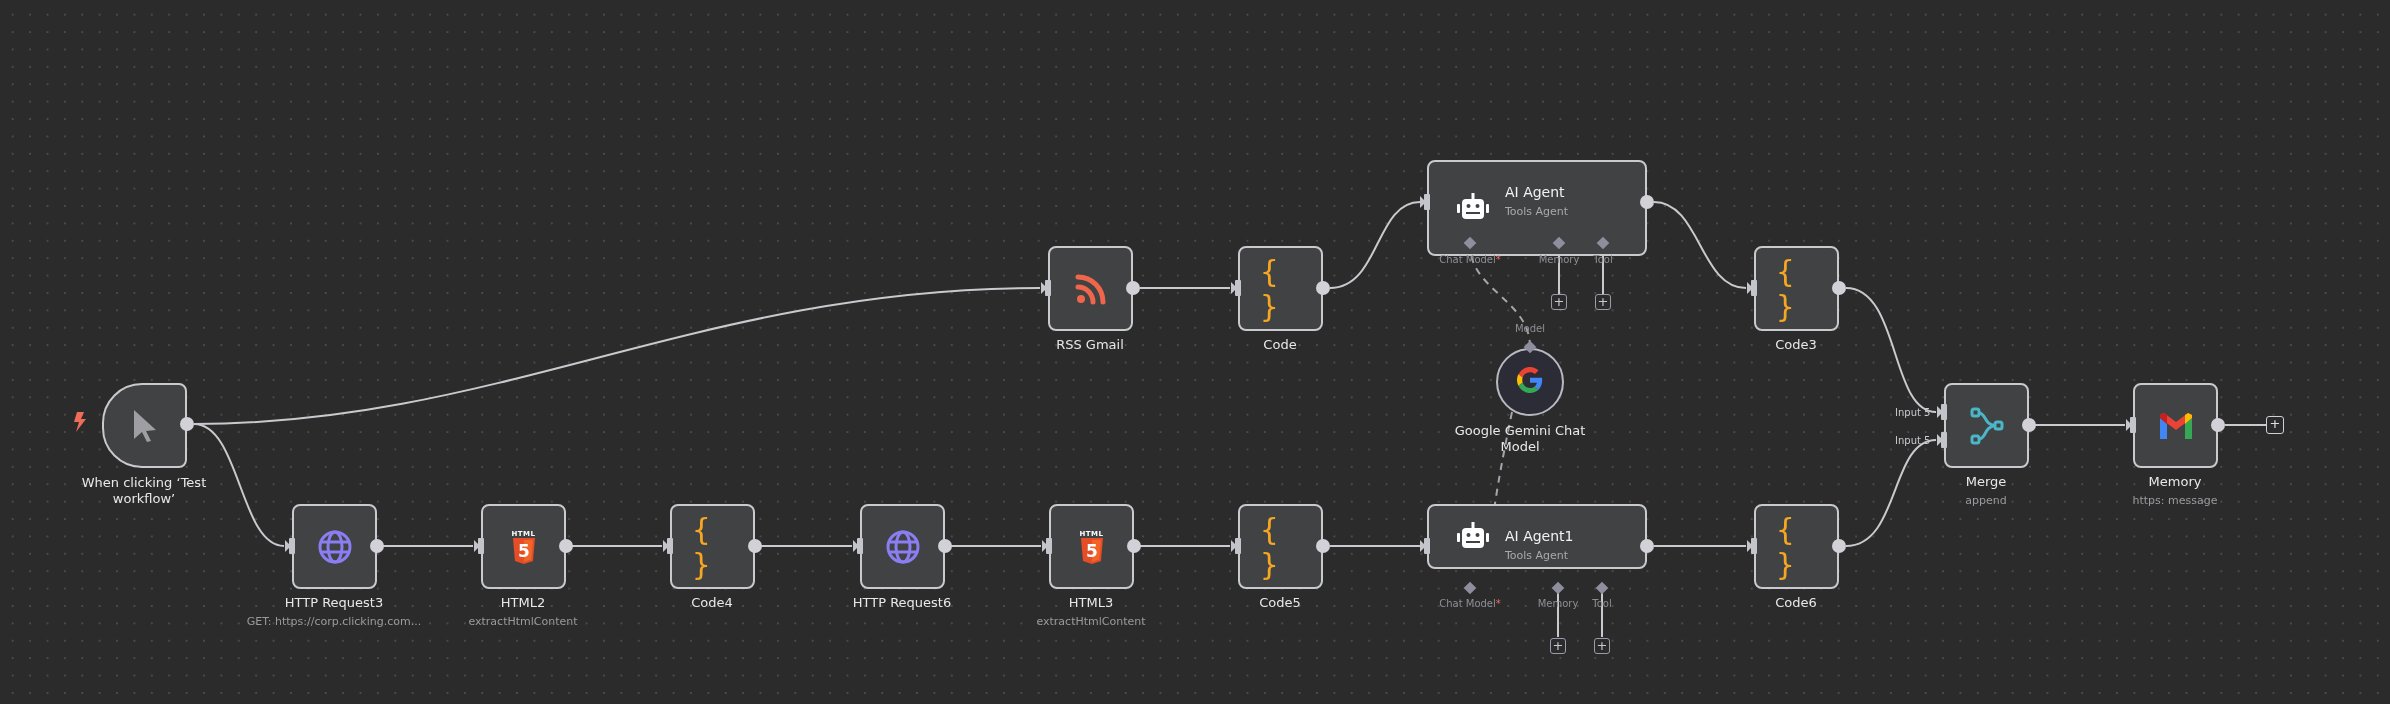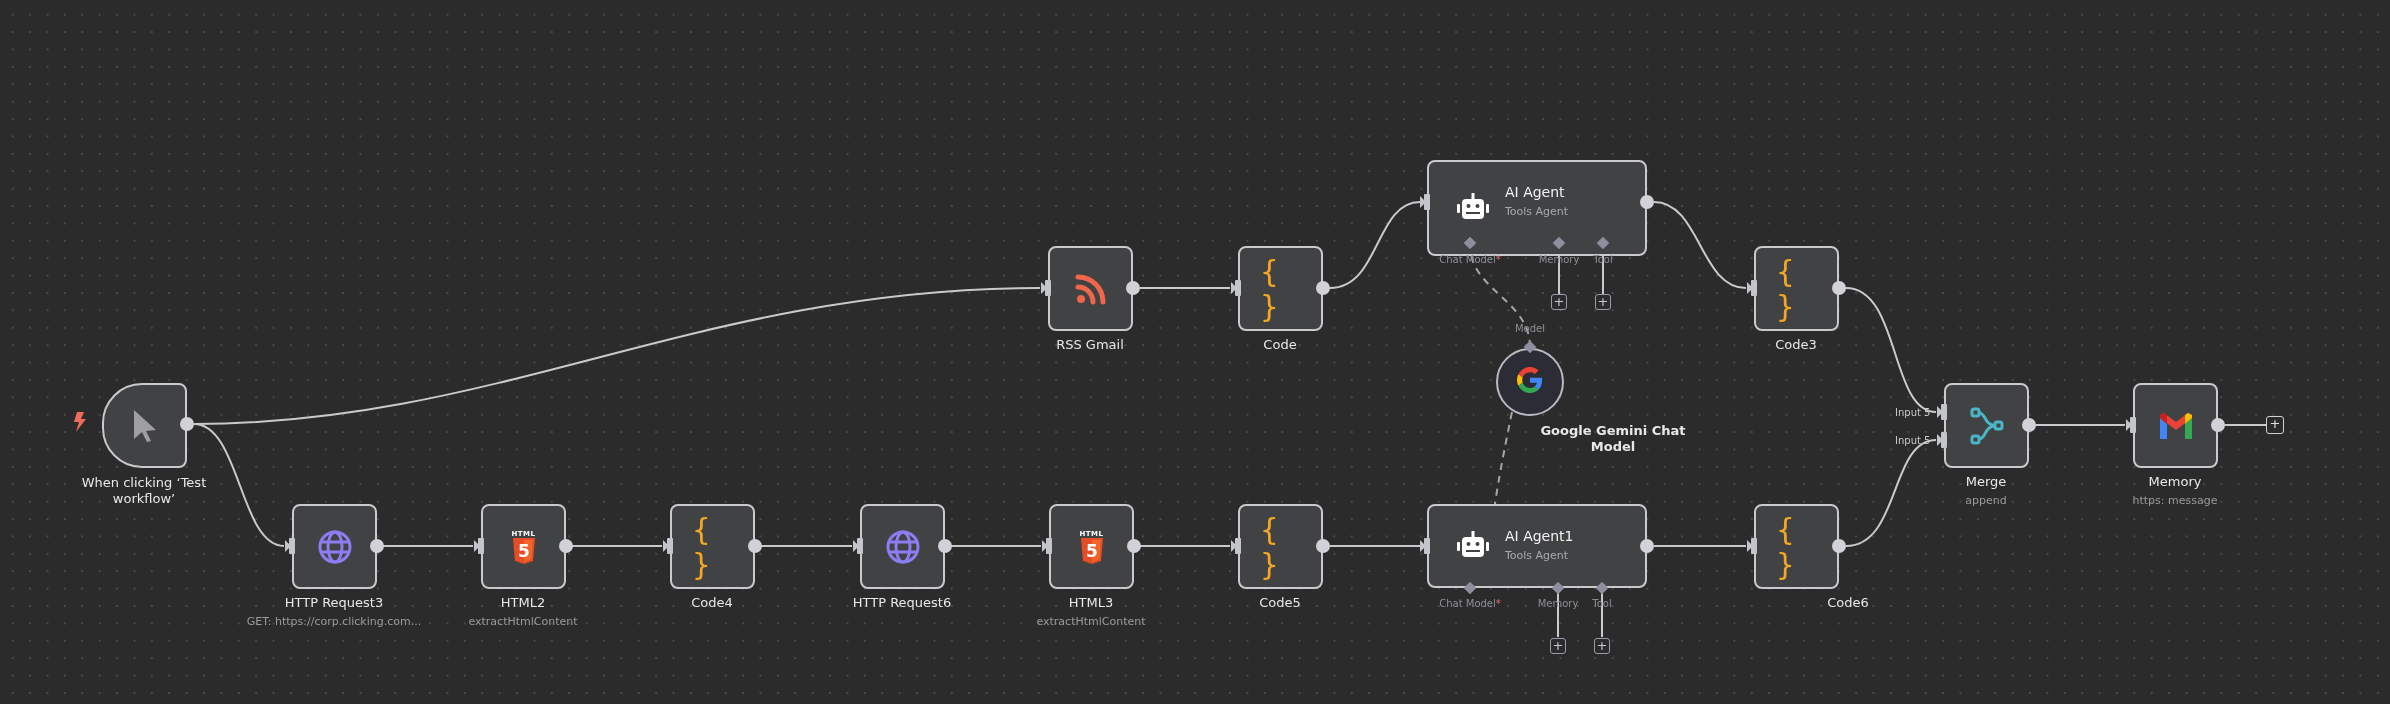--- a/index.html
+++ b/index.html
@@ -188,21 +188,21 @@
     <span>
       <svg width="26" height="26" viewBox="0 0 48 48">
         <path fill="#EA4335" d="M24 9.5c3.5 0 6.6 1.2 9 3.5l6.7-6.7C35.6 2.4 30.2 0 24 0 14.6 0 6.6 5.4 2.7 13.3l7.8 6C12.4 13.7 17.7 9.5 24 9.5z"></path>
         <path fill="#4285F4" d="M46.5 24.5c0-1.6-.1-3.1-.4-4.5H24v9h12.7c-.6 3-2.3 5.5-4.8 7.2l7.5 5.8c4.4-4.1 7.1-10.1 7.1-17.5z"></path>
         <path fill="#FBBC05" d="M10.5 28.7c-.5-1.4-.8-3-.8-4.7s.3-3.3.8-4.7l-7.8-6C1 16.6 0 20.2 0 24s1 7.4 2.7 10.7l7.8-6z"></path>
         <path fill="#34A853" d="M24 48c6.5 0 11.9-2.1 15.9-5.8l-7.5-5.8c-2.1 1.4-4.8 2.3-8.4 2.3-6.3 0-11.6-4.2-13.5-9.9l-7.8 6C6.6 42.6 14.6 48 24 48z"></path>
       </svg>
     </span>
   </div>
   <div class="diamond" style="left:1530px;top:347px;"></div>
-  <div class="label" style="left:1613px;top:423px;width:150px;font-weight:bold;">Google Gemini Chat Model</div>
+  <div class="label" style="left:1520px;top:423px;width:150px;">Google Gemini Chat Model</div>
 
   <div class="input-label" style="left:1895px;top:412px;">Input 5</div>
   <div class="input-label" style="left:1895px;top:440px;">Input 5</div>
   <div class="node" style="left:1944px;top:383px;width:85px;height:85px;">
     <span class="icon">
       <svg width="36" height="40" viewBox="0 0 36 40" fill="none" stroke="#4bb6c8" stroke-width="3">
         <rect x="3" y="3" width="7" height="7" rx="2"></rect>
           <rect x="3" y="30" width="7" height="7" rx="2"></rect>
           <rect x="26" y="16" width="7" height="7" rx="2"></rect>
         <path d="M10 7 C17 7 15 19 26 19.5"></path>
@@ -299,21 +299,21 @@
   <div class="label" style="left:1091px;top:595px;">HTML3</div>
   <div class="sublabel" style="left:1091px;top:615px;">extractHtmlContent</div>
 
   <div class="node" style="left:1238px;top:504px;width:85px;height:85px;">
     <span class="icon" style="color:#f5a623;font-size:30px;font-family:'DejaVu Sans Mono',monospace;">{ }</span>
   </div>
   <div class="in-handle" style="left:1238px;top:546px;"></div>
   <div class="out-handle" style="left:1323px;top:546px;"></div>
   <div class="label" style="left:1280px;top:595px;">Code5</div>
 
-  <div class="node wide" style="left:1427px;top:504px;width:220px;height:84px;">
+  <div class="node wide" style="left:1427px;top:504px;width:220px;height:65px;">
     <span class="icon">
       <svg width="34" height="30" viewBox="0 0 34 30">
           <rect x="15.5" y="0" width="3" height="6" fill="#fff"></rect>
           <rect x="6" y="6" width="22" height="20" rx="4" fill="#fff"></rect>
           <rect x="1" y="11" width="3" height="9" rx="1" fill="#fff"></rect>
           <rect x="30" y="11" width="3" height="9" rx="1" fill="#fff"></rect>
           <circle cx="12.5" cy="13" r="2" fill="#414244"></circle>
           <circle cx="21.5" cy="13" r="2" fill="#414244"></circle>
           <rect x="10" y="19" width="14" height="2" fill="#414244"></rect>
         </svg>
@@ -332,15 +332,15 @@
   <div class="handle-label" style="left:1558px;top:598px;">Memory</div>
   <div class="handle-label" style="left:1602px;top:598px;">Tool</div>
   <div class="plus-box" style="left:1558px;top:646px;">+</div>
   <div class="plus-box" style="left:1602px;top:646px;">+</div>
 
   <div class="node" style="left:1754px;top:504px;width:85px;height:85px;">
     <span class="icon" style="color:#f5a623;font-size:30px;font-family:'DejaVu Sans Mono',monospace;">{ }</span>
   </div>
   <div class="in-handle" style="left:1754px;top:546px;"></div>
   <div class="out-handle" style="left:1839px;top:546px;"></div>
-  <div class="label" style="left:1848px;top:595px;">Code6</div>
+  <div class="label" style="left:1796px;top:595px;">Code6</div>
 
 </div>
 
 </body></html>

